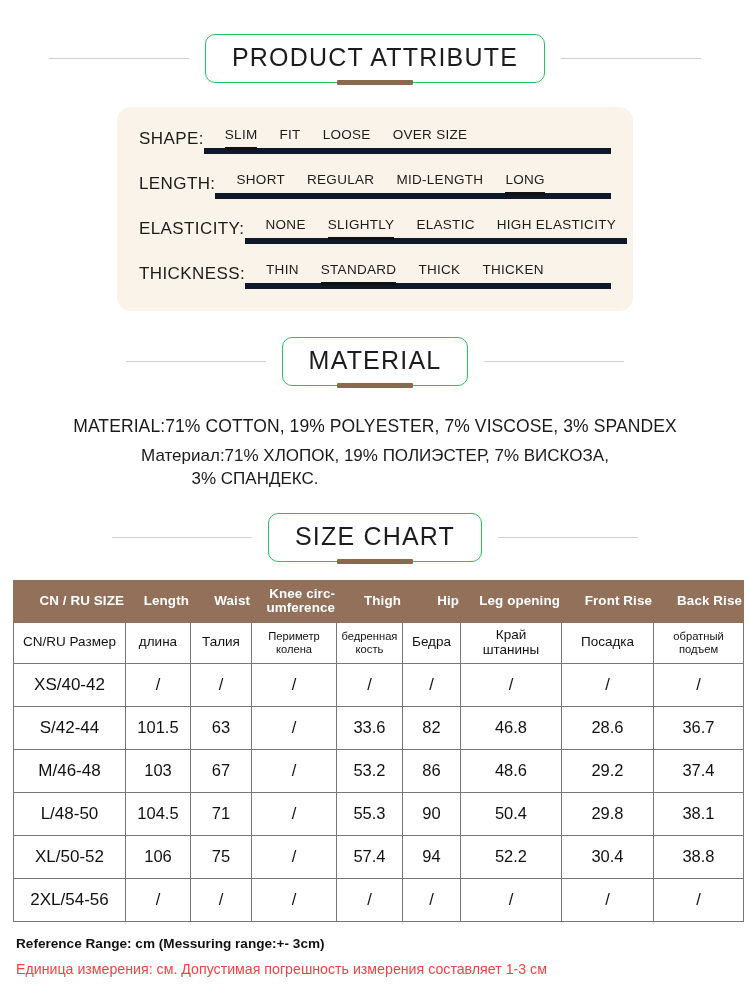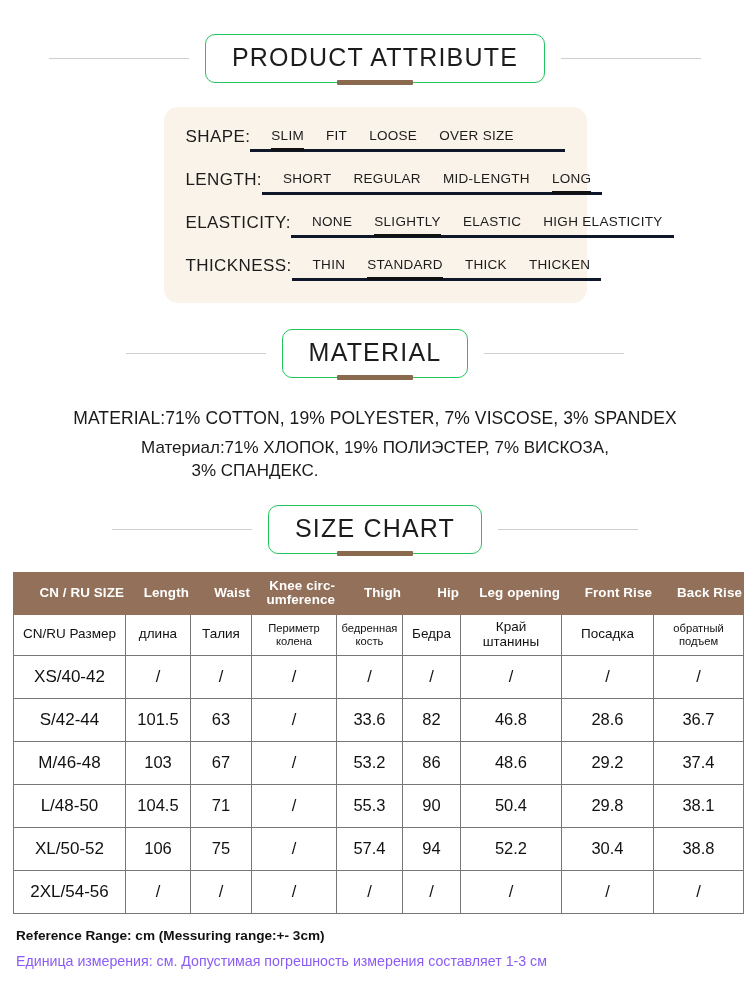--- a/index.html
+++ b/index.html
@@ -54,21 +54,21 @@
     border-radius: 1px;
   }
 
   #head-product { margin-top: 34px; }
   #head-material { margin-top: 26px; }
   #head-size { margin-top: 24px; }
 
   
   .attr-panel {
     margin: 24px auto 0 auto;
-    width: 423px;
+    width: 516px;
     background: #faf3e9;
     border-radius: 14px;
     padding: 20px 22px 20px 22px;
   }
   .attr-row {
     display: flex;
     align-items: flex-end;
     margin-bottom: 18px;
   }
   .attr-row:last-child { margin-bottom: 2px; }
@@ -79,21 +79,21 @@
     color: #1c1c1c;
     white-space: nowrap;
     padding-bottom: 5px;
     flex: 0 0 auto;
   }
   .attr-options {
     flex: 1 1 auto;
     display: flex;
     align-items: flex-end;
     gap: 0px;
-    border-bottom: 3px solid #0f172a;
+    border-bottom: 6px solid #0f172a;
     padding-left: 10px;
     padding-bottom: 0px;
   }
   .attr-opt {
     position: relative;
     font-size: 13.5px;
     letter-spacing: 0.3px;
     color: #1c1c1c;
     padding: 0 11px 6px 11px;
     white-space: nowrap;
@@ -198,21 +198,21 @@
     padding-left: 16px;
   }
   .note-en {
     font-size: 13.6px;
     font-weight: bold;
     color: #111111;
     margin-bottom: 10px;
   }
   .note-ru {
     font-size: 14.2px;
-    color: #8b5cf6;
+    color: #ef4444;
   }
 </style>
 </head>
 <body>
 
 <div class="section-head" id="head-product">
   <div class="deco-line"></div>
   <div class="head-pill">
     <div class="head-pill-text">PRODUCT ATTRIBUTE</div>
     <div class="head-underline"></div>

